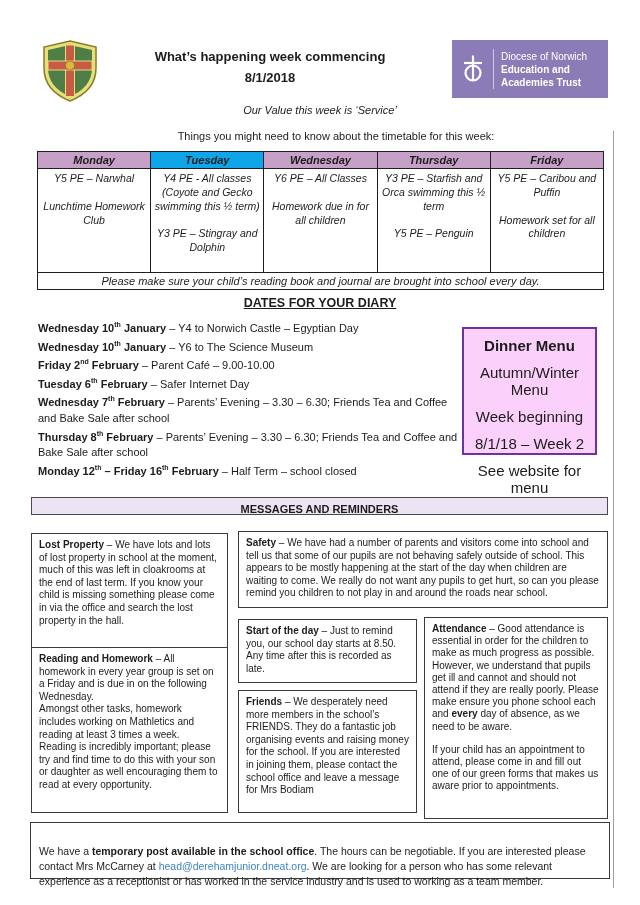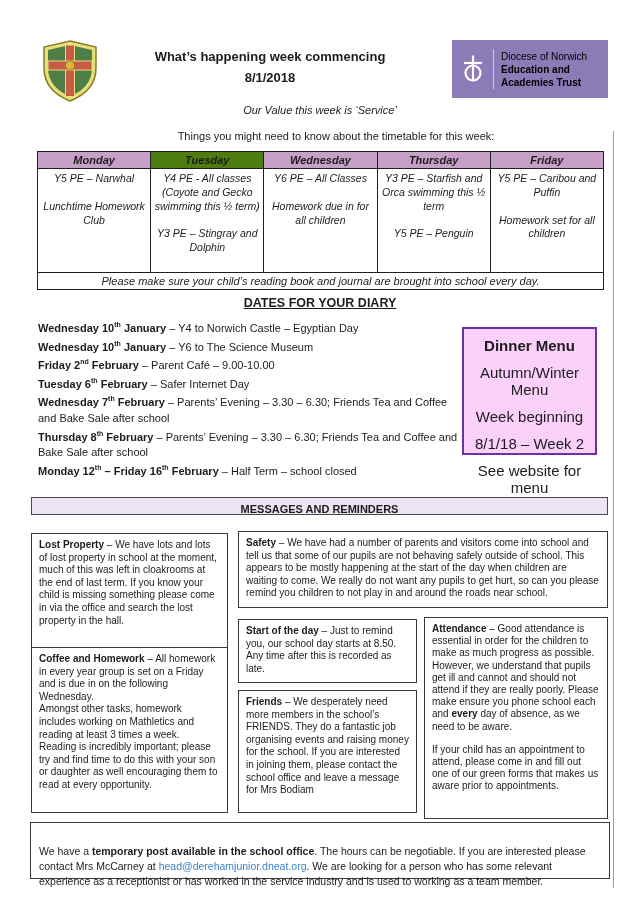--- a/index.html
+++ b/index.html
@@ -6,21 +6,21 @@
   body {
     width:640px; height:905px; background:#ffffff; position:relative;
     font-family:"Liberation Sans", sans-serif; color:#1c1c1c; overflow:hidden;
   }
   .abs { position:absolute; }
   sup { font-size:7px; vertical-align:super; line-height:0; }
 
   
   .crest { left:42px; top:40px; width:56px; height:62px; }
   .title-block { left:100px; top:47px; width:340px; text-align:center; font-weight:bold; font-size:13px; line-height:1.6; }
-  .trust-logo { left:452px; top:40px; width:156px; height:58px; display:flex; align-items:center; color:#000000; box-sizing:border-box; padding:6px 6px 6px 8px; }
+  .trust-logo { left:452px; top:40px; width:156px; height:58px; display:flex; align-items:center; color:#ffffff; box-sizing:border-box; padding:6px 6px 6px 8px; }
   .trust-icon { width:26px; height:32px; flex:0 0 auto; }
   .trust-divider { width:1px; height:40px; background:#cfc8e2; margin:0 7px 0 7px; }
   .trust-text { font-size:10px; line-height:1.3; }
   .trust-text .l1 { font-weight:normal; }
   .trust-text .l2, .trust-text .l3 { font-weight:bold; }
 
   .value-line { left:0; top:104px; width:640px; text-align:center; font-style:italic; font-size:11px; }
   .intro-line { left:16px; top:130px; width:640px; text-align:center; font-size:11px; }
 
   
@@ -93,21 +93,21 @@
   </div>
 </div>
 
 <div class="abs value-line">Our Value this week is ‘Service’</div>
 <div class="abs intro-line">Things you might need to know about the timetable for this week:</div>
 
 <table class="abs timetable">
   <thead>
     <tr>
       <th style="background-color: rgb(199, 160, 199);">Monday</th>
-      <th style="background-color: #4d7c0f; margin-top: 7px;">Tuesday</th>
+      <th style="background-color: #0ea5e9; margin-top: 7px;">Tuesday</th>
       <th style="background-color: rgb(199, 160, 199);">Wednesday</th>
       <th style="background-color: rgb(199, 160, 199);">Thursday</th>
       <th style="background-color: rgb(199, 160, 199);">Friday</th>
     </tr>
   </thead>
   <tbody>
     <tr>
       <td class="cell">Y5 PE – Narwhal
 
 Lunchtime Homework Club</td>
@@ -151,21 +151,21 @@
 </div>
 
 <div class="abs banner" style="background-color: rgb(236, 228, 242);">MESSAGES AND REMINDERS</div>
 
 <div class="msg-box box-lost">
   <b>Lost Property</b>
   <span class="body">– We have lots and lots of lost property in school at the moment, much of this was left in cloakrooms at the end of last term.  If you know your child is missing something please come in via the office and search the lost property in the hall.</span>
 </div>
 
 <div class="msg-box box-reading">
-  <b>Coffee and Homework</b>
+  <b>Reading and Homework</b>
   <span class="body">– All homework in every year group is set on a Friday and is due in on the following Wednesday.
 Amongst other tasks, homework includes working on Mathletics and reading at least 3 times a week.
 Reading is incredibly important; please try and find time to do this with your son or daughter as well encouraging them to read at every opportunity.</span>
 </div>
 
 <div class="msg-box box-safety">
   <b>Safety</b>
   <span class="body">– We have had a number of parents and visitors come into school and tell us that some of our pupils are not behaving safely outside of school.  This appears to be mostly happening at the start of the day when children are waiting to come.  We really do not want any pupils to get hurt, so can you please remind you children to not play in and around the roads near school.</span>
 </div>
 

